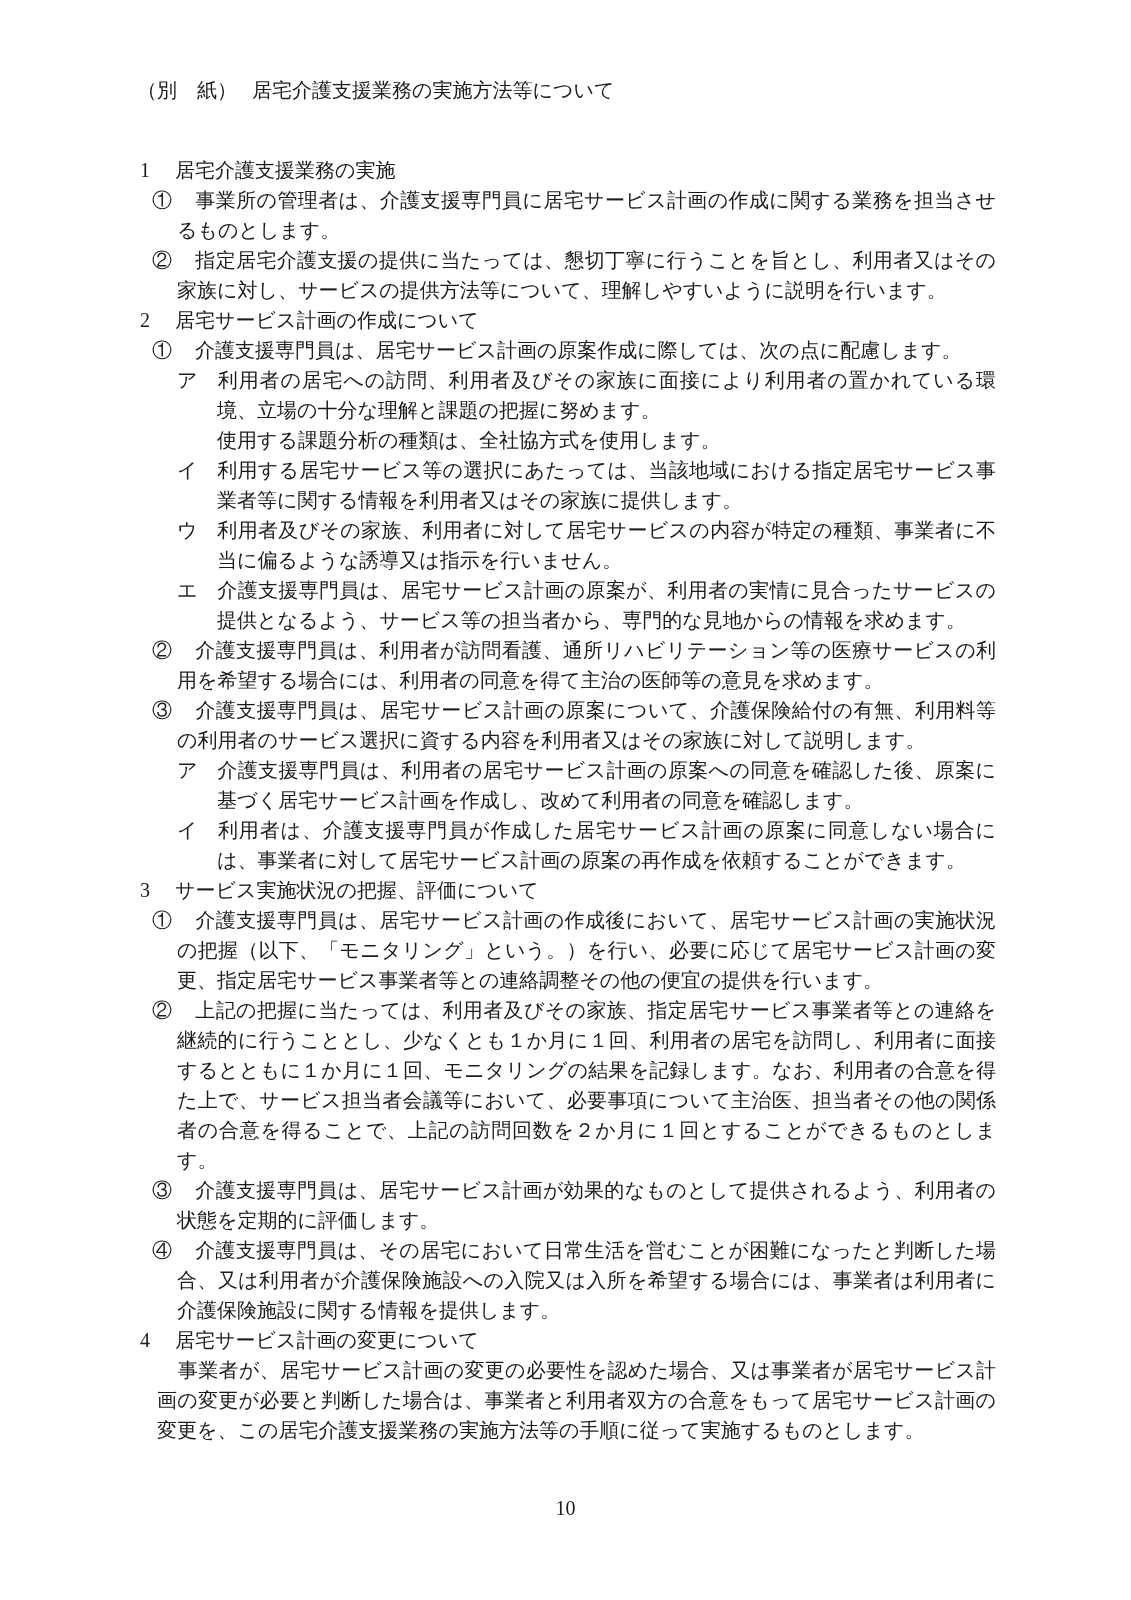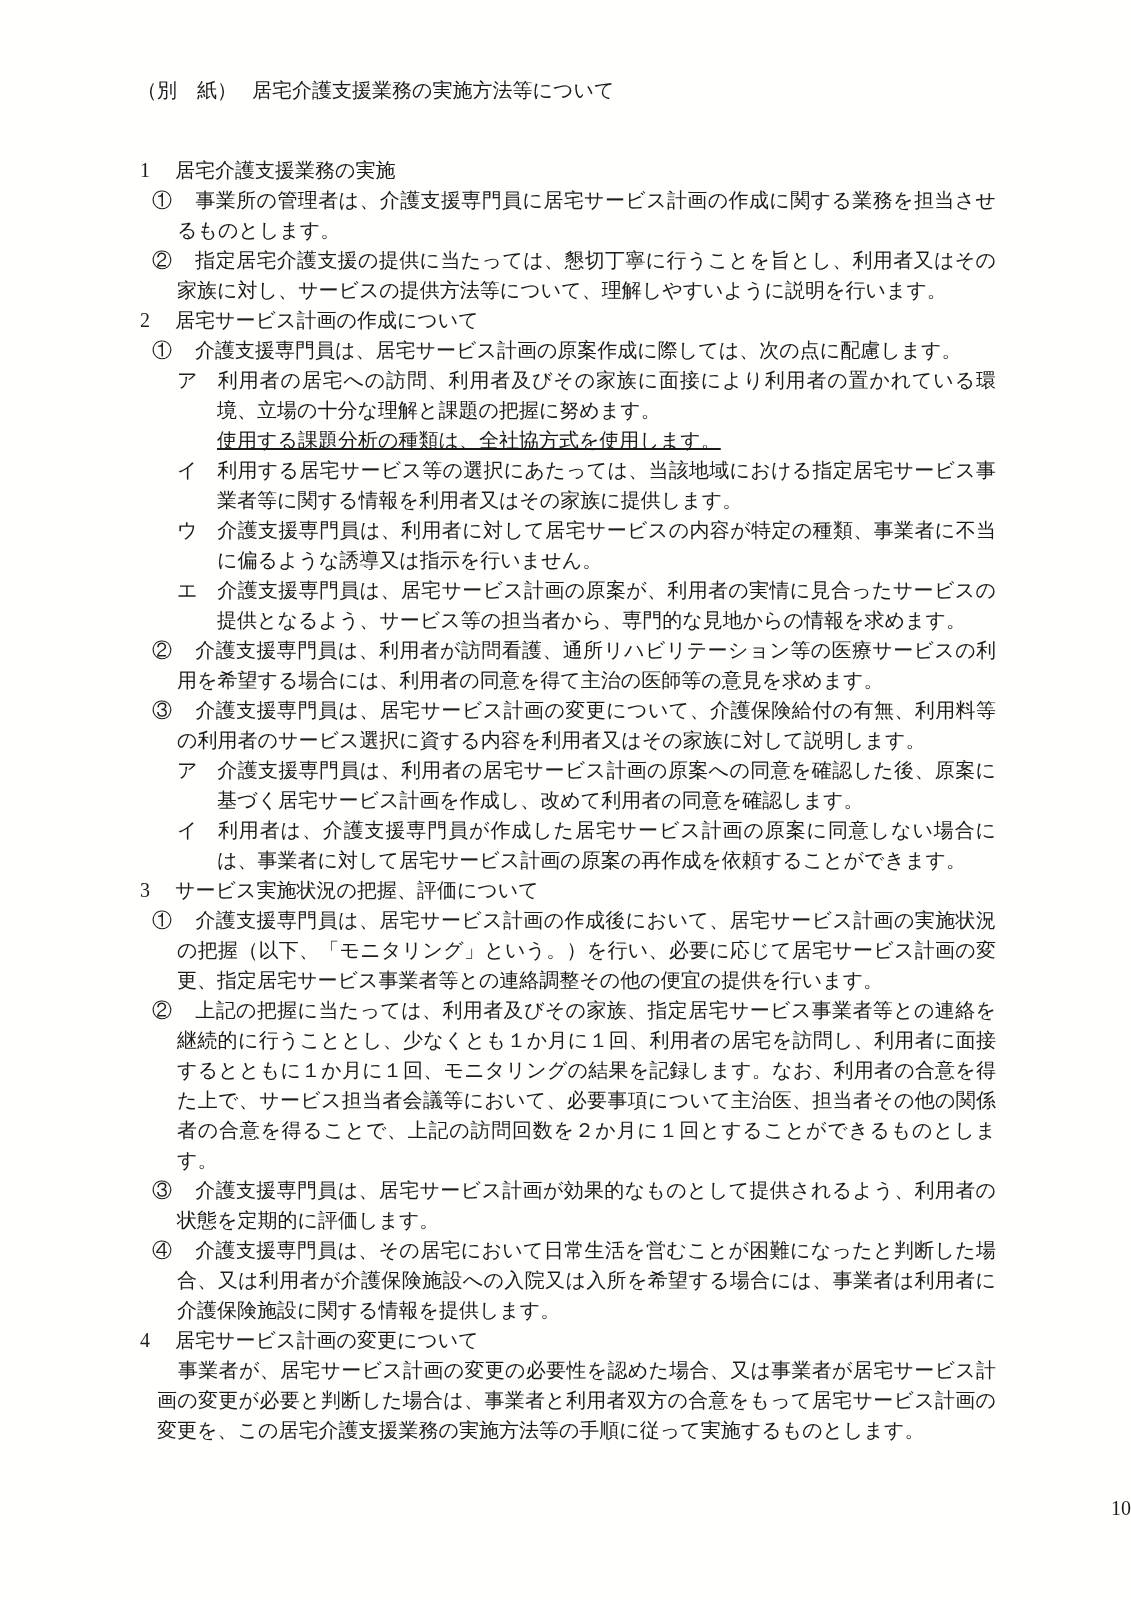--- a/index.html
+++ b/index.html
@@ -37,37 +37,37 @@
   
   .item2 {
     padding-left: 77px;
     text-indent: -40px;
     text-align: justify;
     text-justify: inter-ideograph;
   }
   .item2 > .mk { display: inline-block; width: 40px; text-indent: 0; }
 
   
-  .note { padding-left: 77px; text-decoration: underline; }
+  .note { padding-left: 77px; }
 
   
   .para {
     padding-left: 17px;
     text-indent: 21px;
     text-align: justify;
     text-justify: inter-ideograph;
     font-family: Liberation Serif, serif;
   }
 
   .page-footer {
     position: absolute;
     top: 1493px;
     left: 0;
     right: 0;
-    text-align: right;
+    text-align: center;
   }
 </style>
 </head>
 <body>
 
 <div class="page">
   <div class="content">
 
     <div class="doc-header">
       <span class="hdr-label">（別　紙）</span><span class="hdr-title">居宅介護支援業務の実施方法等について</span>
@@ -81,26 +81,26 @@
         <div class="item1"><span class="mk">②</span><span class="itext">指定居宅介護支援の提供に当たっては、懇切丁寧に行うことを旨とし、利用者又はその家族に対し、サービスの提供方法等について、理解しやすいように説明を行います。</span></div>
       </div>
 
       <div class="section">
         <div class="sec-head"><span class="sec-num">2</span><span class="sec-title">居宅サービス計画の作成について</span></div>
 
         <div class="item1"><span class="mk">①</span><span class="itext">介護支援専門員は、居宅サービス計画の原案作成に際しては、次の点に配慮します。</span></div>
         <div class="item2"><span class="mk">ア</span><span class="itext">利用者の居宅への訪問、利用者及びその家族に面接により利用者の置かれている環境、立場の十分な理解と課題の把握に努めます。</span></div>
         <div class="note">使用する課題分析の種類は、全社協方式を使用します。</div>
         <div class="item2"><span class="mk">イ</span><span class="itext">利用する居宅サービス等の選択にあたっては、当該地域における指定居宅サービス事業者等に関する情報を利用者又はその家族に提供します。</span></div>
-        <div class="item2"><span class="mk">ウ</span><span class="itext">介護支援専門員は、利用者に対して居宅サービスの内容が特定の種類、事業者に不当に偏るような誘導又は指示を行いません。</span></div>
+        <div class="item2"><span class="mk">ウ</span><span class="itext">利用者及びその家族、利用者に対して居宅サービスの内容が特定の種類、事業者に不当に偏るような誘導又は指示を行いません。</span></div>
         <div class="item2"><span class="mk">エ</span><span class="itext">介護支援専門員は、居宅サービス計画の原案が、利用者の実情に見合ったサービスの提供となるよう、サービス等の担当者から、専門的な見地からの情報を求めます。</span></div>
 
         <div class="item1"><span class="mk">②</span><span class="itext">介護支援専門員は、利用者が訪問看護、通所リハビリテーション等の医療サービスの利用を希望する場合には、利用者の同意を得て主治の医師等の意見を求めます。</span></div>
 
-        <div class="item1"><span class="mk">③</span><span class="itext">介護支援専門員は、居宅サービス計画の変更について、介護保険給付の有無、利用料等の利用者のサービス選択に資する内容を利用者又はその家族に対して説明します。</span></div>
+        <div class="item1"><span class="mk">③</span><span class="itext">介護支援専門員は、居宅サービス計画の原案について、介護保険給付の有無、利用料等の利用者のサービス選択に資する内容を利用者又はその家族に対して説明します。</span></div>
         <div class="item2"><span class="mk">ア</span><span class="itext">介護支援専門員は、利用者の居宅サービス計画の原案への同意を確認した後、原案に基づく居宅サービス計画を作成し、改めて利用者の同意を確認します。</span></div>
         <div class="item2"><span class="mk">イ</span><span class="itext">利用者は、介護支援専門員が作成した居宅サービス計画の原案に同意しない場合には、事業者に対して居宅サービス計画の原案の再作成を依頼することができます。</span></div>
       </div>
 
       <div class="section">
         <div class="sec-head"><span class="sec-num">3</span><span class="sec-title">サービス実施状況の把握、評価について</span></div>
         <div class="item1"><span class="mk">①</span><span class="itext">介護支援専門員は、居宅サービス計画の作成後において、居宅サービス計画の実施状況の把握（以下、「モニタリング」という。）を行い、必要に応じて居宅サービス計画の変更、指定居宅サービス事業者等との連絡調整その他の便宜の提供を行います。</span></div>
         <div class="item1"><span class="mk">②</span><span class="itext">上記の把握に当たっては、利用者及びその家族、指定居宅サービス事業者等との連絡を継続的に行うこととし、少なくとも１か月に１回、利用者の居宅を訪問し、利用者に面接するとともに１か月に１回、モニタリングの結果を記録します。なお、利用者の合意を得た上で、サービス担当者会議等において、必要事項について主治医、担当者その他の関係者の合意を得ることで、上記の訪問回数を２か月に１回とすることができるものとします。</span></div>
         <div class="item1"><span class="mk">③</span><span class="itext">介護支援専門員は、居宅サービス計画が効果的なものとして提供されるよう、利用者の状態を定期的に評価します。</span></div>
         <div class="item1"><span class="mk">④</span><span class="itext">介護支援専門員は、その居宅において日常生活を営むことが困難になったと判断した場合、又は利用者が介護保険施設への入院又は入所を希望する場合には、事業者は利用者に介護保険施設に関する情報を提供します。</span></div>

